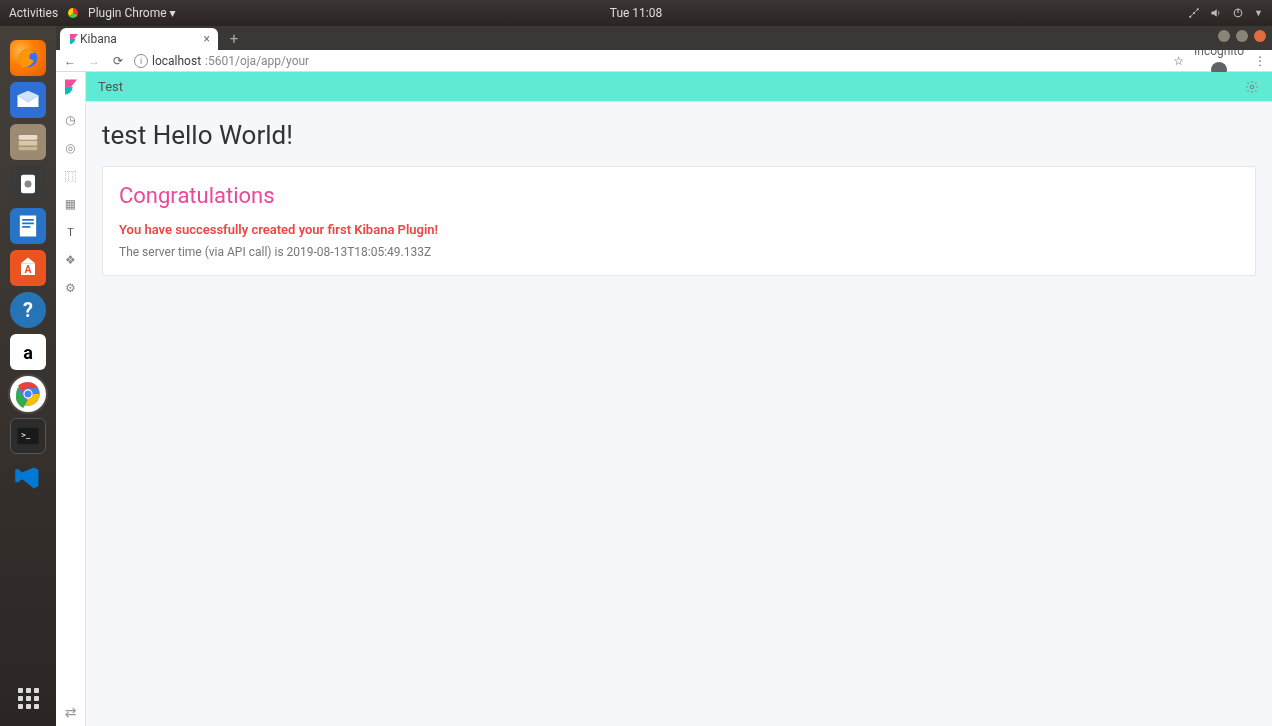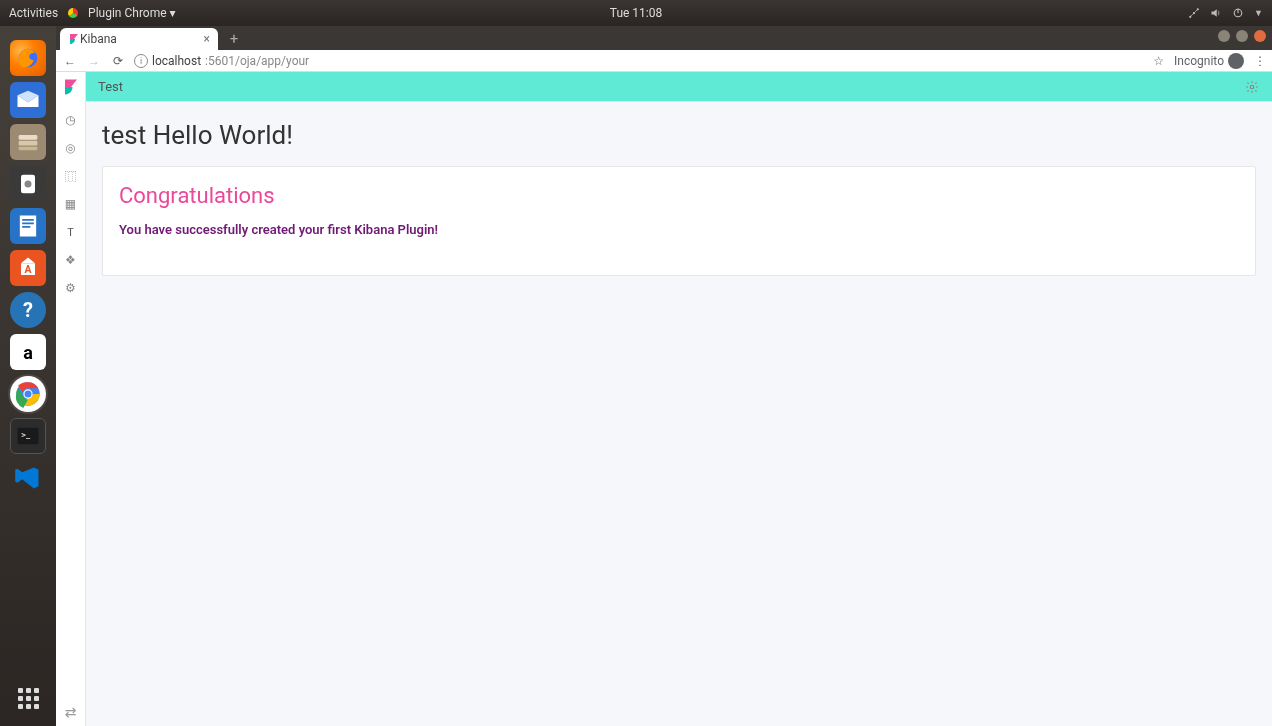--- a/index.html
+++ b/index.html
@@ -28,38 +28,38 @@
   .newtab { width: 20px; height: 20px; color: #aaa; display: flex; align-items:center; justify-content: center; font-size: 15px; margin-left: 6px; margin-bottom: 1px; }
   .wincontrols { position: absolute; right: 6px; top: 4px; display: flex; gap: 6px; }
   .wincontrols span { width: 12px; height: 12px; border-radius: 50%; display: inline-block; }
   .addrbar { height: 22px; background: #fff; border-bottom: 1px solid #ddd; display: flex; align-items: center; padding: 0 6px; gap: 8px; font-size: 12px; color: #555; }
   .addrbar .navicon { width: 16px; text-align: center; color: #5f6368; }
   .addrbar .url { flex: 1; display: flex; align-items: center; gap: 4px; }
   .addrbar .url .info { width: 14px; height: 14px; border: 1px solid #888; border-radius: 50%; font-size: 9px; color: #888; display:flex; align-items:center; justify-content:center; }
   .addrbar .url .host { color: #404040; }
   .addrbar .url .path { color: #888; }
   .addrbar .right { display: flex; align-items: center; gap: 10px; color: #5f6368; }
-  .addrbar .incog { display: flex; align-items: center; gap: 4px; }
+  .addrbar .incog { display: flex; align-items: center; gap: 4px; flex-direction: column; }
   .addrbar .incog .mask { width: 16px; height: 16px; background: #5f6368; border-radius: 50%; }
   
   .kibana { flex: 1; display: flex; background: #fff; }
   .kbn-rail { width: 30px; border-right: 1px solid #e6e6e6; display: flex; flex-direction: column; align-items: center; background: #fff; }
   .kbn-logo { width: 30px; height: 30px; display: flex; align-items: center; justify-content: center; }
   .kbn-rail-items { display: flex; flex-direction: column; align-items: center; gap: 12px; margin-top: 10px; font-size: 12px; color: #888; }
   .kbn-rail-items .item { width: 16px; height: 16px; display:flex; align-items:center; justify-content:center; }
   .kbn-rail .collapse { margin-top: auto; margin-bottom: 6px; color: #999; font-size: 14px; }
   .kbn-main { flex: 1; display: flex; flex-direction: column; }
   .kbn-topbar { height: 30px; border-bottom: 1px solid #e6e6e6; display: flex; align-items: center; padding: 0 12px; font-size: 13px; color: #555; background:#5eead4; }
   .kbn-topbar .spacer { flex: 1; }
   .kbn-topbar .gear { color: #888; width:16px; height:16px; display:flex; align-items:center; justify-content:center; }
   .kbn-body { flex: 1; background: #f5f7fa; padding: 18px 16px; }
   .page-title { font-size: 26px; font-weight: 400; color: #333; margin-bottom: 16px; }
   .panel { background: #fff; border: 1px solid #e6e6e6; border-radius: 2px; padding: 16px; min-height: 110px; }
   .panel h3 { font-size: 22px; font-weight: 400; color: #ec4899; margin-bottom: 14px; }
-  .panel .bold { font-size: 13px; font-weight: 600; color: #701a75; margin-bottom: 8px; }
+  .panel .bold { font-size: 13px; font-weight: 600; color: #ef4444; margin-bottom: 8px; }
   .panel .sub { font-size: 12px; color: #777; }
 </style>
 </head>
 <body>
 
 <div class="topbar">
   <div class="left">
     <span>Activities</span>
     <span class="chrome-dot"></span>
     <span>Plugin Chrome ▾</span>
@@ -233,18 +233,19 @@
                 <circle cx="12" cy="12" r="3"></circle>
                 <path d="M12 2v3M12 19v3M4.2 4.2l2.1 2.1M17.7 17.7l2.1 2.1M2 12h3M19 12h3M4.2 19.8l2.1-2.1M17.7 6.3l2.1-2.1"></path>
               </svg>
           </span>
         </div>
         <div class="kbn-body">
           <h1 class="page-title">test Hello World!</h1>
           <div class="panel">
             <h3>Congratulations</h3>
             <div class="bold">You have successfully created your first Kibana Plugin!</div>
+            <div class="sub">The server time (via API call) is 2019-08-13T18:05:49.133Z</div>
           </div>
         </div>
       </div>
     </div>
   </div>
 </div>
 
 </body></html>

